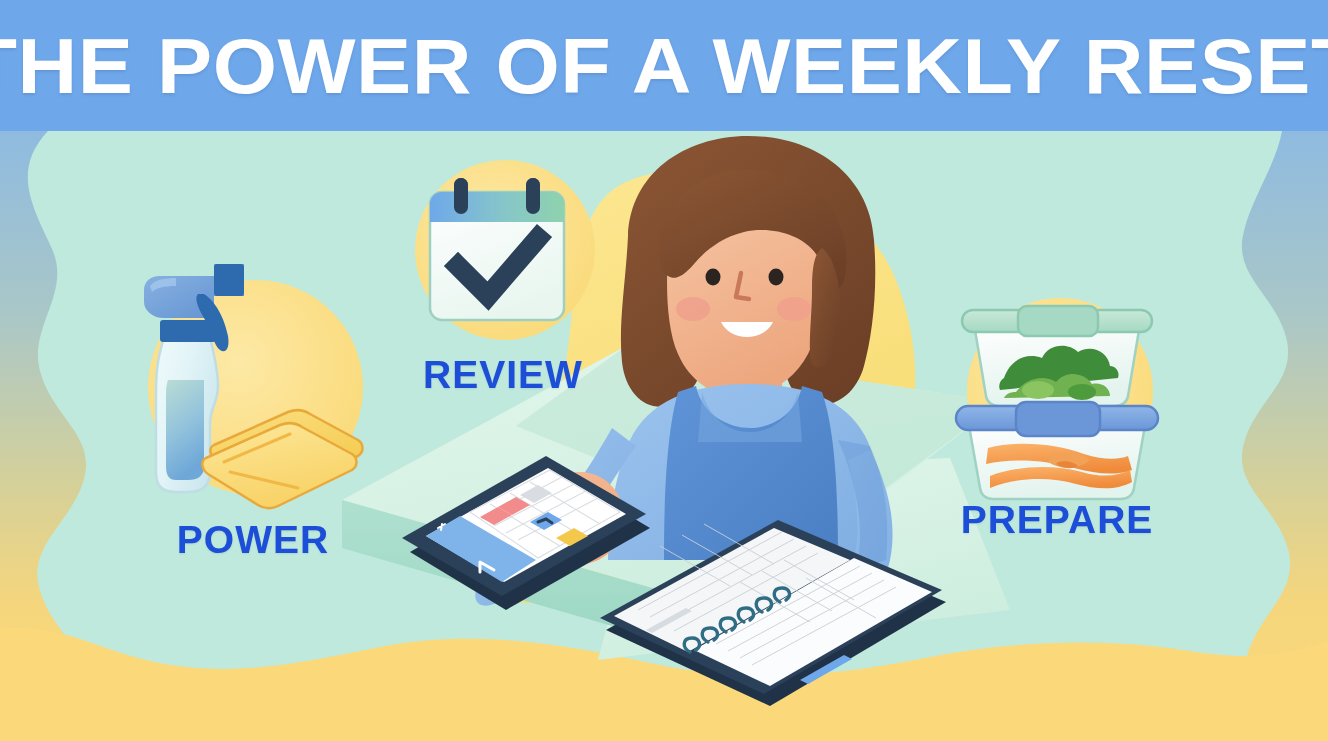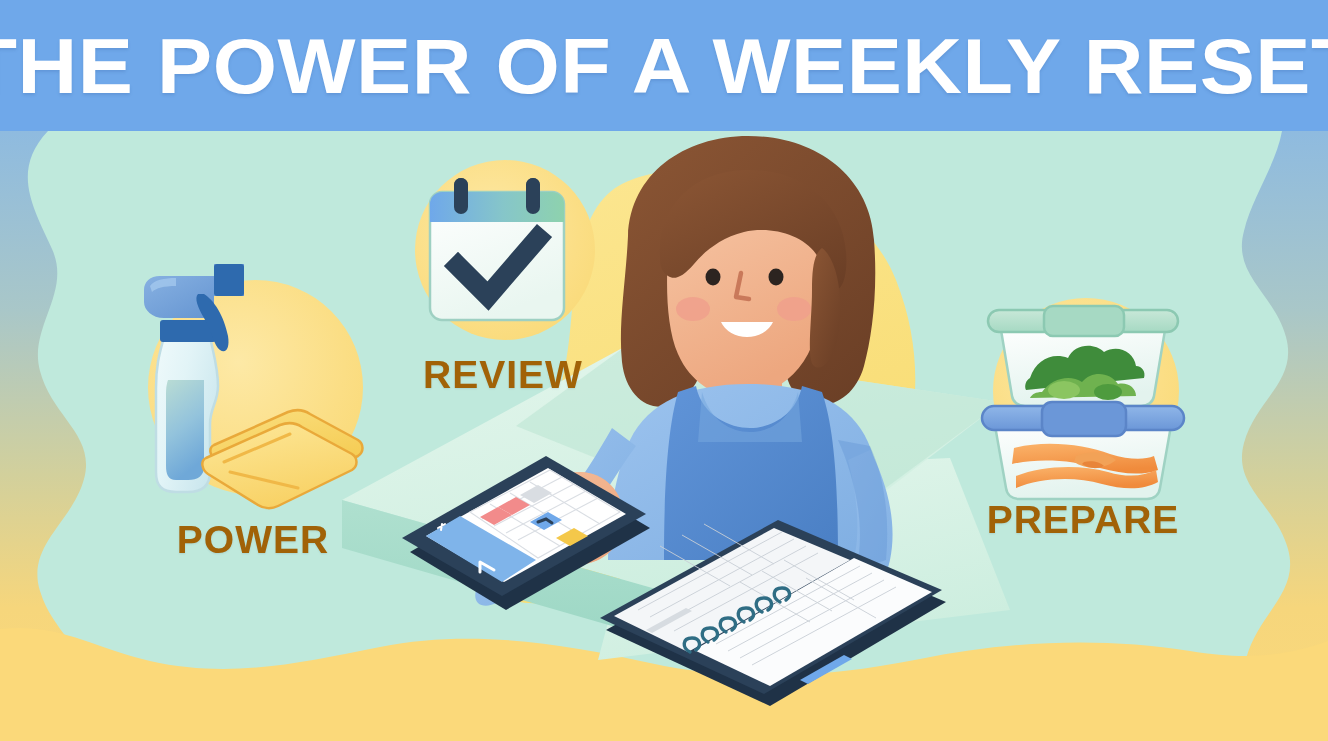--- a/index.html
+++ b/index.html
@@ -44,42 +44,42 @@
   .mint-panel svg{display:block;width:100%;height:100%;}
   
   .yellow-wave{
     position:absolute;left:0;bottom:0;width:1328px;height:190px;z-index:6;
   }
   .yellow-wave svg{display:block;width:100%;height:100%;}
   
   .icon-group{position:absolute;z-index:20;}
   .icon-label{
     position:absolute;left:50%;transform:translateX(-50%);
-    color:#a16207;
+    color:#1d4ed8;
     font-family:"Liberation Sans",sans-serif;
     font-weight:700;
     font-size:39px;
     letter-spacing:1px;
     white-space:nowrap;
     text-shadow:0 1px 2px rgba(40,70,110,.12);
   }
   .halo{
     position:absolute;border-radius:50%;
     background:radial-gradient(circle at 42% 38%,#FDE9A6 0%,#FBDE85 58%,#F8D770 100%);
   }
   
   #clean-group{left:118px;top:260px;width:270px;height:330px;}
   #clean-group .halo{left:30px;top:20px;width:215px;height:215px;}
   #clean-group .icon-label{top:258px;}
   
   #review-group{left:398px;top:150px;width:210px;height:260px;}
   #review-group .halo{left:17px;top:10px;width:180px;height:180px;}
   #review-group .icon-label{top:203px;}
   
-  #prepare-group{left:958px;top:280px;width:250px;height:280px;}
+  #prepare-group{left:932px;top:280px;width:250px;height:280px;}
   #prepare-group .halo{left:35px;top:18px;width:186px;height:186px;}
   #prepare-group .icon-label{top:218px;}
   
   #scene{position:absolute;left:330px;top:140px;width:680px;height:601px;z-index:15;}
   #scene svg{display:block;width:100%;height:100%;overflow:visible;}
   .svgfull{position:absolute;inset:0;}
   .svgfull svg{display:block;width:100%;height:100%;}
 </style>
 </head>
 <body>

